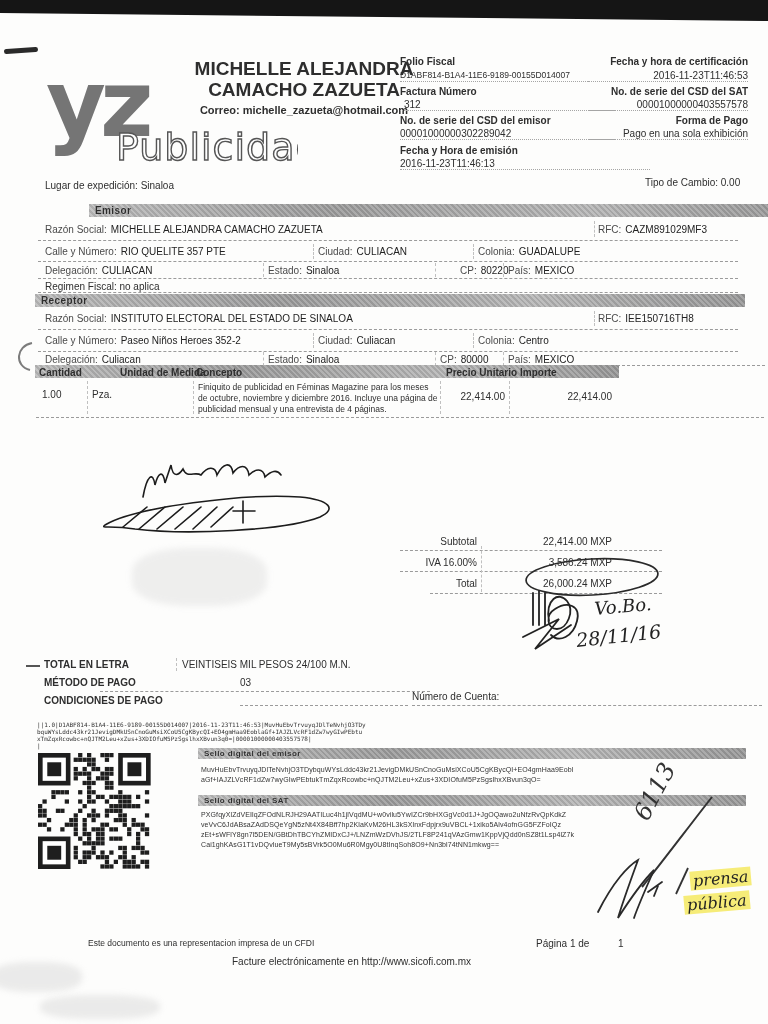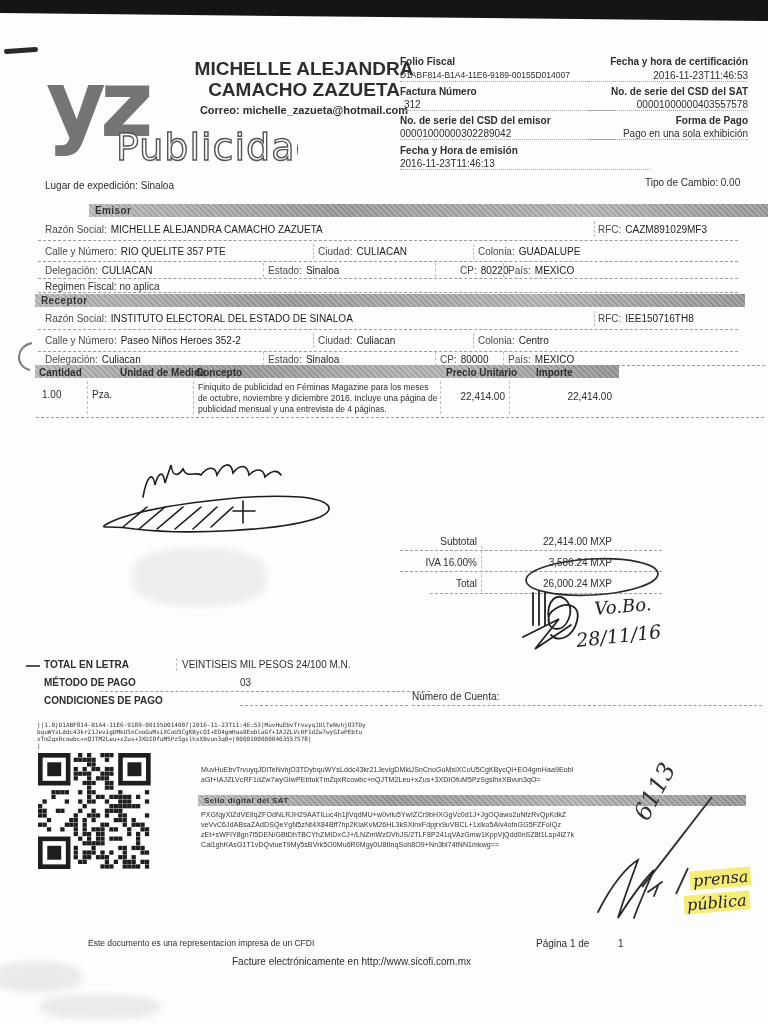--- a/index.html
+++ b/index.html
@@ -164,21 +164,21 @@
   </div>
   <div class="vd" style="left:263px;top:352px;height:14px;"></div>
   <div class="vd" style="left:435px;top:352px;height:14px;"></div>
   <div class="vd" style="left:503px;top:352px;height:14px;"></div>
 
   <div class="bar" style="left:35px;top:365px;width:578px;"></div>
   <div class="abs t10 b" style="left:39px;top:367px;">Cantidad</div>
   <div class="abs t10 b" style="left:92px;top:367px;padding-left:28px;">Unidad de Medida</div>
   <div class="abs t10 b" style="left:196px;top:367px;">Concepto</div>
   <div class="abs t10 b" style="left:446px;top:367px;">Precio Unitario</div>
-  <div class="abs t10 b" style="left:520px;top:367px;margin-left:16px;">Importe</div>
+  <div class="abs t10 b" style="left:520px;top:367px;">Importe</div>
   <div class="dl" style="left:617px;top:365px;width:148px;"></div>
 
   <div class="abs t9" style="left:42px;top:389px;">1.00</div>
   <div class="abs t9" style="left:92px;top:389px;">Pza.</div>
   <div class="abs t8" style="left:198px;top:382px;">Finiquito de publicidad en Féminas Magazine para los meses</div>
   <div class="abs t8" style="left:198px;top:393px;">de octubre, noviembre y diciembre 2016. Incluye una página de</div>
   <div class="abs t8" style="left:198px;top:404px;">publicidad mensual y una entrevista de 4 páginas.</div>
   <div class="abs t9 rlab" style="left:430px;top:391px;width:75px;">22,414.00</div>
   <div class="abs t9 rlab" style="left:540px;top:391px;width:72px;">22,414.00</div>
   <div class="vd" style="left:87px;top:381px;height:33px;"></div>
@@ -443,20 +443,23 @@
       <rect x="9.64" y="4.64" width="23.2" height="23.2" fill="#fff"></rect>
       <rect x="14.28" y="9.28" width="13.919999999999998" height="13.919999999999998" fill="#1e1e1e"></rect>
       <rect x="85.1792" y="0" width="32.48" height="32.48" fill="#1e1e1e"></rect>
       <rect x="89.8192" y="4.64" width="23.2" height="23.2" fill="#fff"></rect>
       <rect x="94.4592" y="9.28" width="13.919999999999998" height="13.919999999999998" fill="#1e1e1e"></rect>
       <rect x="5" y="83.52" width="32.48" height="32.48" fill="#1e1e1e"></rect>
       <rect x="9.64" y="88.16" width="23.2" height="23.2" fill="#fff"></rect>
       <rect x="14.28" y="92.8" width="13.919999999999998" height="13.919999999999998" fill="#1e1e1e"></rect>
     </svg>
 
+  <div class="bar" style="left:198px;top:748px;width:542px;height:11px;line-height:11px;font-size:8px;">
+    <span>Sello digital del emisor</span>
+  </div>
   <div class="abs sello" style="left:201px;top:765px;">MuvHuEbvTrvuyqJDlTeNvhjO3TDybquWYsLddc43kr21JevigDMkUSnCnoGuMsiXCoU5CgKBycQI+EO4gmHaa9Eobl</div>
   <div class="abs sello" style="left:201px;top:775px;">aGf+IAJZLVcRF1dZw7wyGIwPEbtukTmZqxRcowbc+nQJTM2Leu+xZus+3XDIOfuM5PzSgslhxXBvun3qO=</div>
 
   <div class="bar" style="left:198px;top:795px;width:542px;height:11px;line-height:11px;font-size:8px;">
     <span>Sello digital del SAT</span>
   </div>
   <div class="abs sello" style="left:201px;top:810px;">PXGfqyXlZdVEIlqZFOdNLRJH29AATlLuc4h1jlVqdMU+w0vilu5YwIZCr9bHXGgVc0d1J+JgOQawo2uNfzRvQpKdkZ</div>
   <div class="abs sello" style="left:201px;top:820px;">veVvC6JdABsaZAdDSQeYgN5zNt4X84Bff7hp2KlaKvM26HL3kSXlnxFdpjrx9uVBCL+1xiko5Alv4ofnGG5FZFoIQz</div>
   <div class="abs sello" style="left:201px;top:830px;">zEt+sWFlY8gn7l5DEN/GBtDhTBCYhZMIDxCJ+/LNZmWzDVhJS/2TLF8P241qVAzGmw1KppVjQdd0nSZ8t1Lsp4lZ7k</div>
   <div class="abs sello" style="left:201px;top:840px;">Cai1ghKAsG1T1vDQvlueT9My5sBVrk5O0Mu6R0Mgy0U8tInqSoh8O9+Nn3bl74tNN1mkwg==</div>

